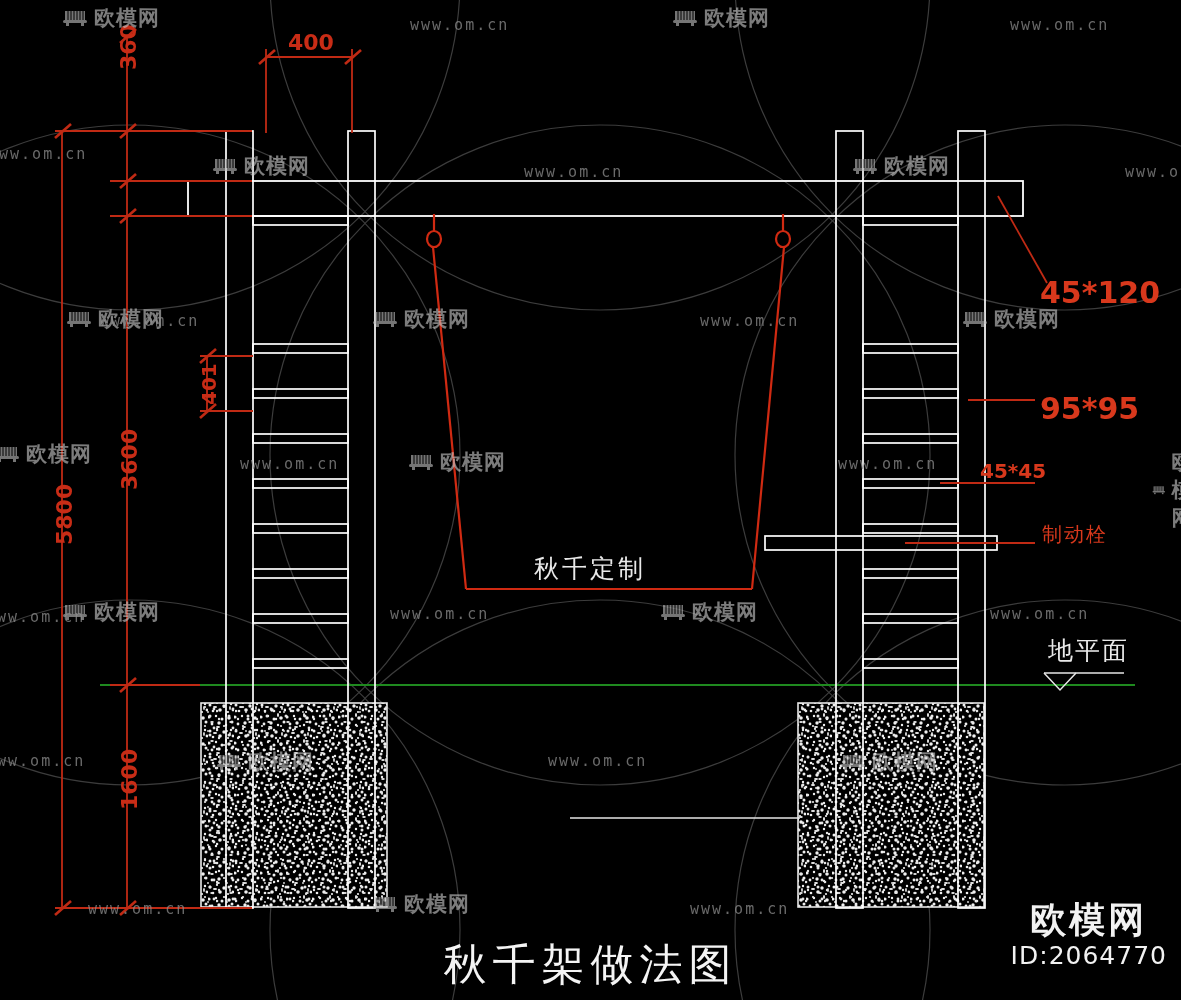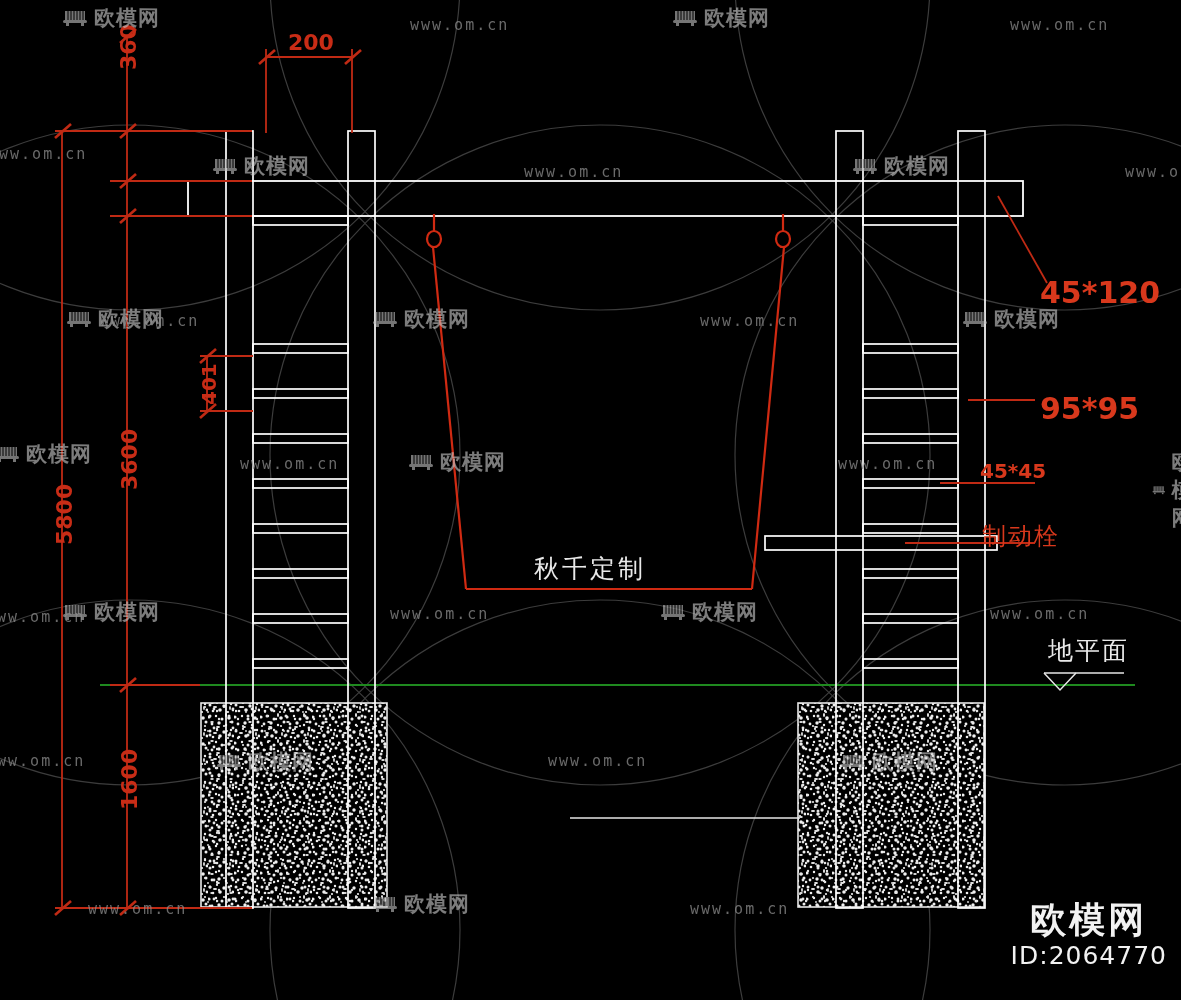--- a/index.html
+++ b/index.html
@@ -287,37 +287,37 @@
 
       <line x1="1044" y1="673" x2="1124" y2="673"></line>
       <polyline points="1044,673 1060,690 1076,673"></polyline>
 
       <line x1="570" y1="818" x2="800" y2="818"></line>
     </g>
   </svg>
 
   <div class="lbl dimtxt red vert" style="left:118px; top:70px; font-size:22px;">360</div>
 
-  <div class="lbl dimtxt red" style="left:288px; top:32px; font-size:22px;">200</div>
+  <div class="lbl dimtxt red" style="left:288px; top:32px; font-size:22px;">400</div>
 
   <div class="lbl dimtxt red vert" style="left:199px; top:405px; font-size:20px;">401</div>
 
   <div class="lbl dimtxt red vert" style="left:119px; top:490px; font-size:22px;">3600</div>
 
   <div class="lbl dimtxt red vert" style="left:54px; top:545px; font-size:22px;">5800</div>
 
   <div class="lbl dimtxt red vert" style="left:119px; top:810px; font-size:22px;">1600</div>
 
   <div class="lbl dimtxt redbright" style="left:1040px; top:278px; font-size:30px;text-align:center;">45*120</div>
 
   <div class="lbl dimtxt redbright" style="left:1040px; top:381px; font-size:30px;margin-top:13px;">95*95</div>
 
   <div class="lbl dimtxt redbright" style="left:980px; top:461px; font-size:20px;">45*45</div>
 
-  <div class="lbl cjk redbright" style="left:982px; top:524px; font-size:24px; letter-spacing:2px;">制动栓</div>
+  <div class="lbl cjk redbright" style="left:1042px; top:524px; font-size:20px; letter-spacing:2px;">制动栓</div>
 
   <div class="lbl cjk white" style="left:1048px; top:638px; font-size:25px; letter-spacing:2px;">地平面</div>
 
   <div class="lbl cjk white" style="left:534px; top:556px; font-size:25px; letter-spacing:3px;">秋千定制</div>
 
 
   <div class="wm" style="left:62px; top:4px;">
     <svg class="sofa" width="26" height="18" viewBox="0 0 26 18">
       <rect x="3" y="2" width="20" height="9" fill="#bdbdbd"></rect>
       <g stroke="#000" stroke-width="1">
@@ -602,14 +602,15 @@
   <div class="wm-url" style="left:548px; top:752px;">www.om.cn</div>
   <div class="wm-url" style="left:-14px; top:752px;">www.om.cn</div>
   <div class="wm-url" style="left:88px; top:900px;">www.om.cn</div>
   <div class="wm-url" style="left:690px; top:900px;">www.om.cn</div>
 
   <div id="bigwm">
     <div class="name">欧模网</div>
     <div class="idtxt">ID:2064770</div>
   </div>
 
+  <div id="title">秋千架做法图</div>
 
 </div>
 
 </body></html>

